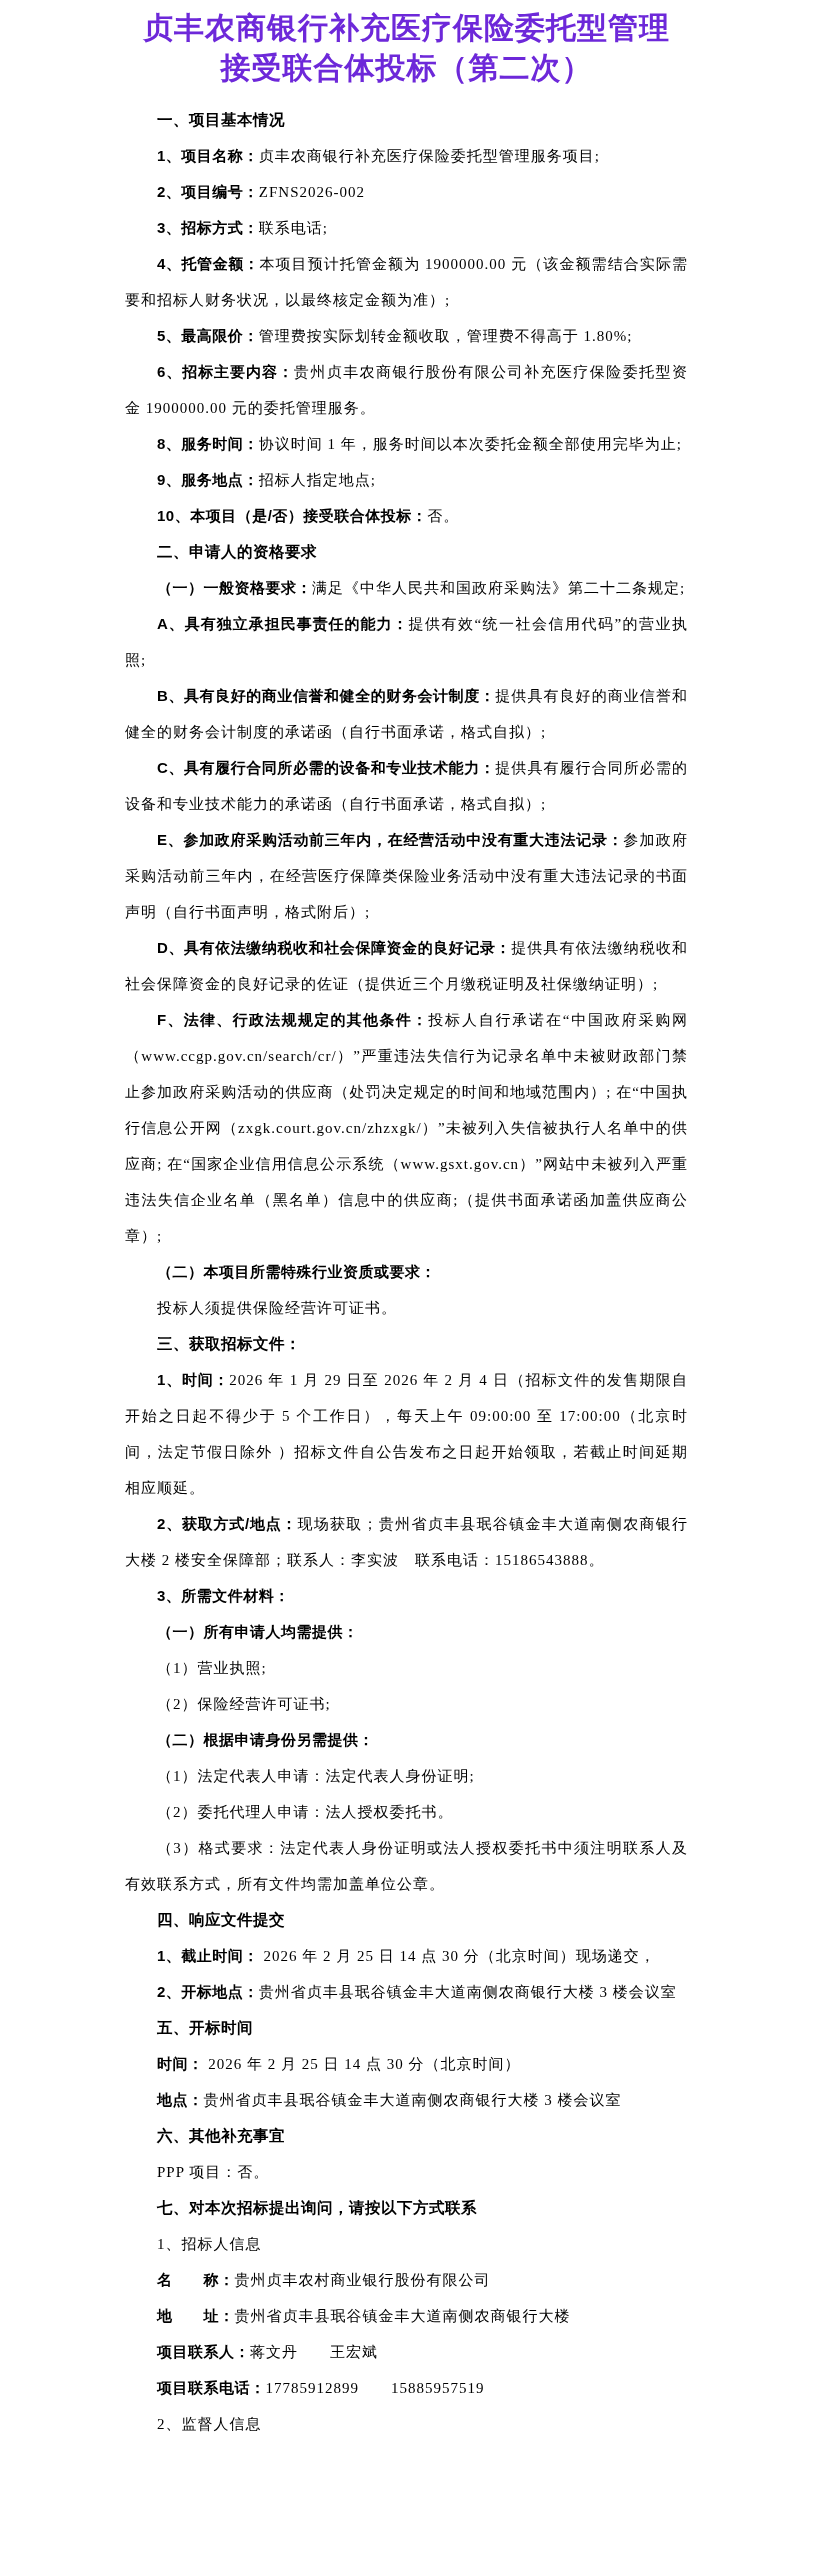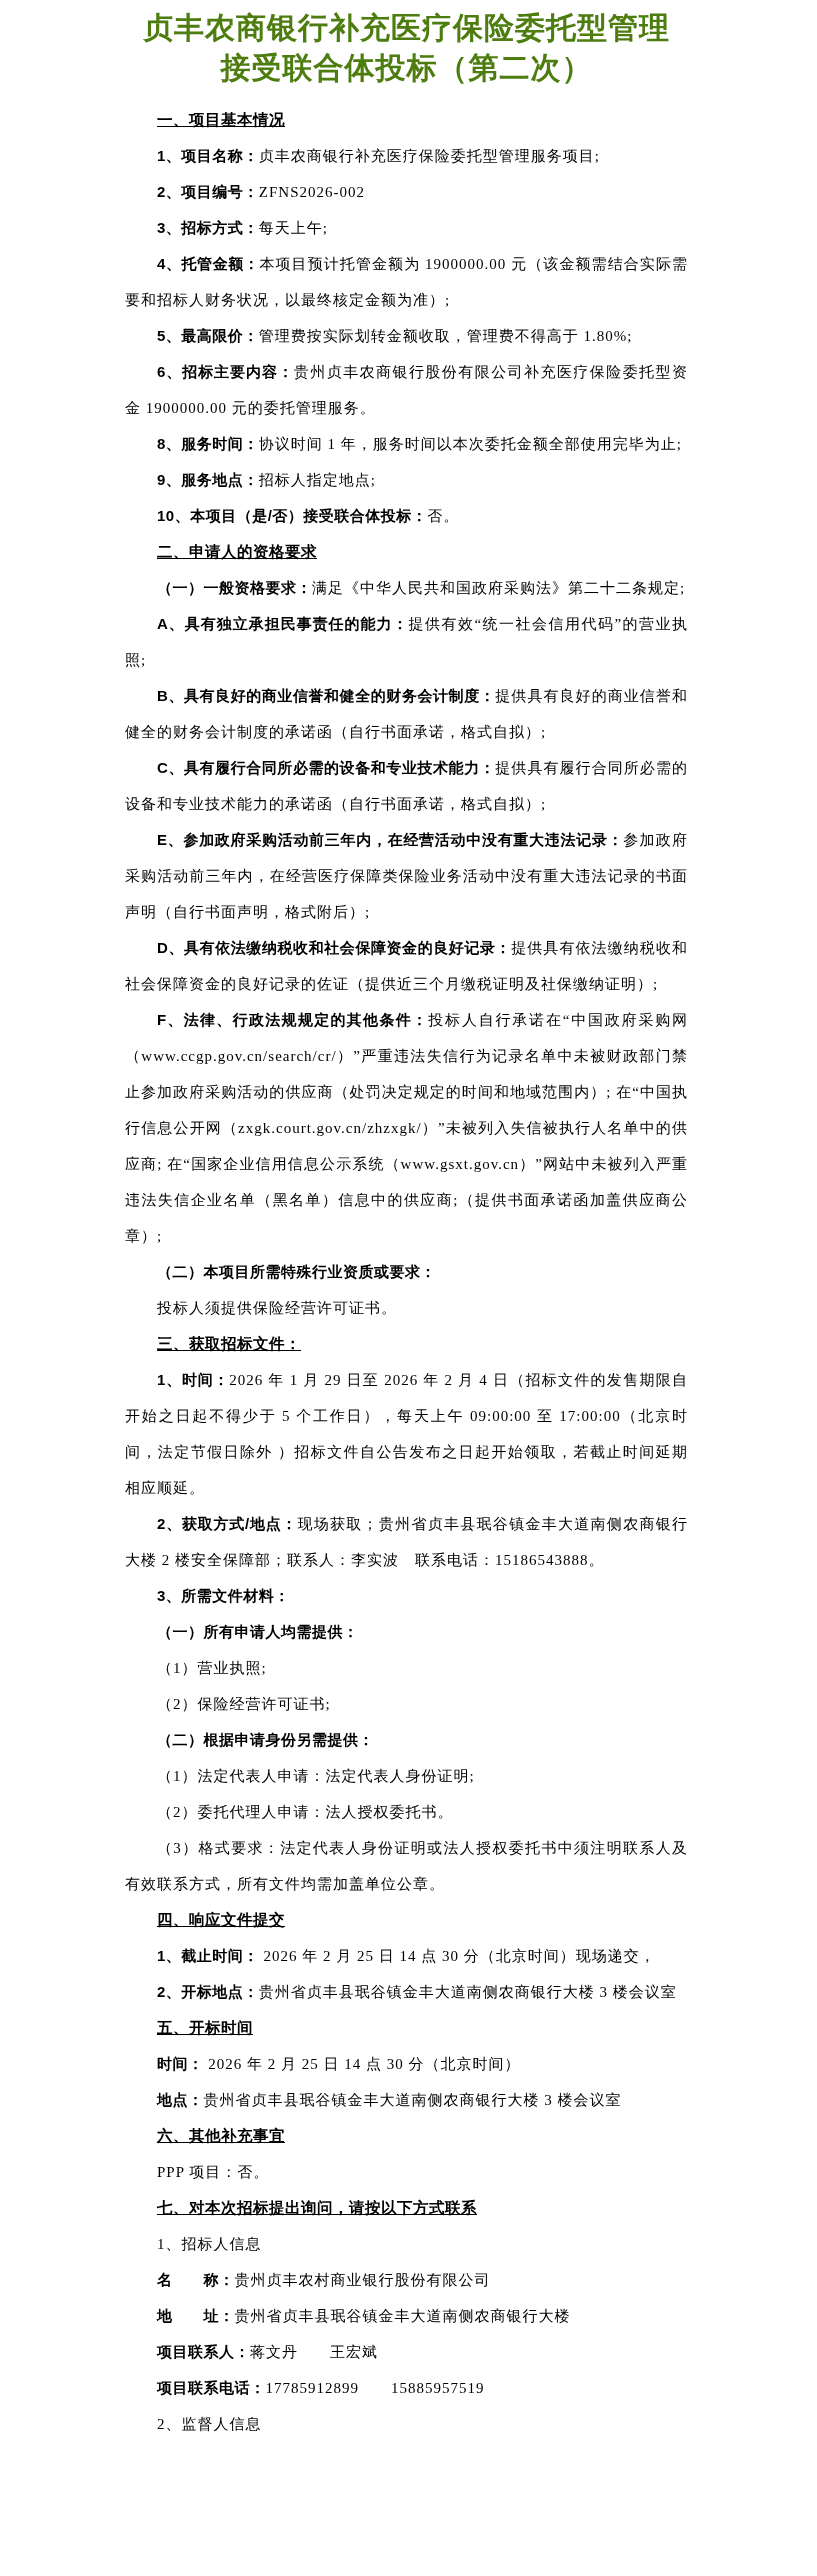--- a/index.html
+++ b/index.html
@@ -18,52 +18,51 @@
   }
   h1.doc-title {
     margin: 0 0 14.4px 0;
     text-align: center;
     text-indent: 0;
     font-family: "Liberation Serif", serif;
     font-weight: bold;
     font-size: 30px;
     line-height: 1.32;
     letter-spacing: 1px;
-    color: #4d7c0f;
+    color: #6d28d9;
   }
   .page p {
     margin: 0;
     text-indent: 32px;
   }
   .page p.hd {
     font-family: "Liberation Sans", sans-serif;
     font-weight: bold;
     font-size: 15.5px;
     letter-spacing: 0.5px;
-    text-decoration: underline;
   }
   .lbl {
     font-family: "Liberation Sans", sans-serif;
     font-weight: bold;
     letter-spacing: 0.5px;
   }
 </style>
 </head>
 <body>
 
 <div class="page">
   <h1 class="doc-title">
     <span>贞丰农商银行补充医疗保险委托型管理</span><br>
     <span>接受联合体投标（第二次）</span>
   </h1>
   <div>
       <p class="hd">一、项目基本情况</p>
       <p><b class="lbl">1、项目名称：</b><span>贞丰农商银行补充医疗保险委托型管理服务项目;</span></p>
       <p><b class="lbl">2、项目编号：</b><span>ZFNS2026-002</span></p>
-      <p><b class="lbl">3、招标方式：</b><span>每天上午;</span></p>
+      <p><b class="lbl">3、招标方式：</b><span>联系电话;</span></p>
       <p><b class="lbl">4、托管金额：</b><span>本项目预计托管金额为 1900000.00 元（该金额需结合实际需要和招标人财务状况，以最终核定金额为准）;</span></p>
       <p><b class="lbl">5、最高限价：</b><span>管理费按实际划转金额收取，管理费不得高于 1.80%;</span></p>
       <p><b class="lbl">6、招标主要内容：</b><span>贵州贞丰农商银行股份有限公司补充医疗保险委托型资金 1900000.00 元的委托管理服务。</span></p>
       <p><b class="lbl">8、服务时间：</b><span>协议时间 1 年，服务时间以本次委托金额全部使用完毕为止;</span></p>
       <p><b class="lbl">9、服务地点：</b><span>招标人指定地点;</span></p>
       <p><b class="lbl">10、本项目（是/否）接受联合体投标：</b><span>否。</span></p>
       <p class="hd">二、申请人的资格要求</p>
       <p><b class="lbl">（一）一般资格要求：</b><span>满足《中华人民共和国政府采购法》第二十二条规定;</span></p>
       <p><b class="lbl">A、具有独立承担民事责任的能力：</b><span>提供有效“统一社会信用代码”的营业执照;</span></p>
       <p><b class="lbl">B、具有良好的商业信誉和健全的财务会计制度：</b><span>提供具有良好的商业信誉和健全的财务会计制度的承诺函（自行书面承诺，格式自拟）;</span></p>

